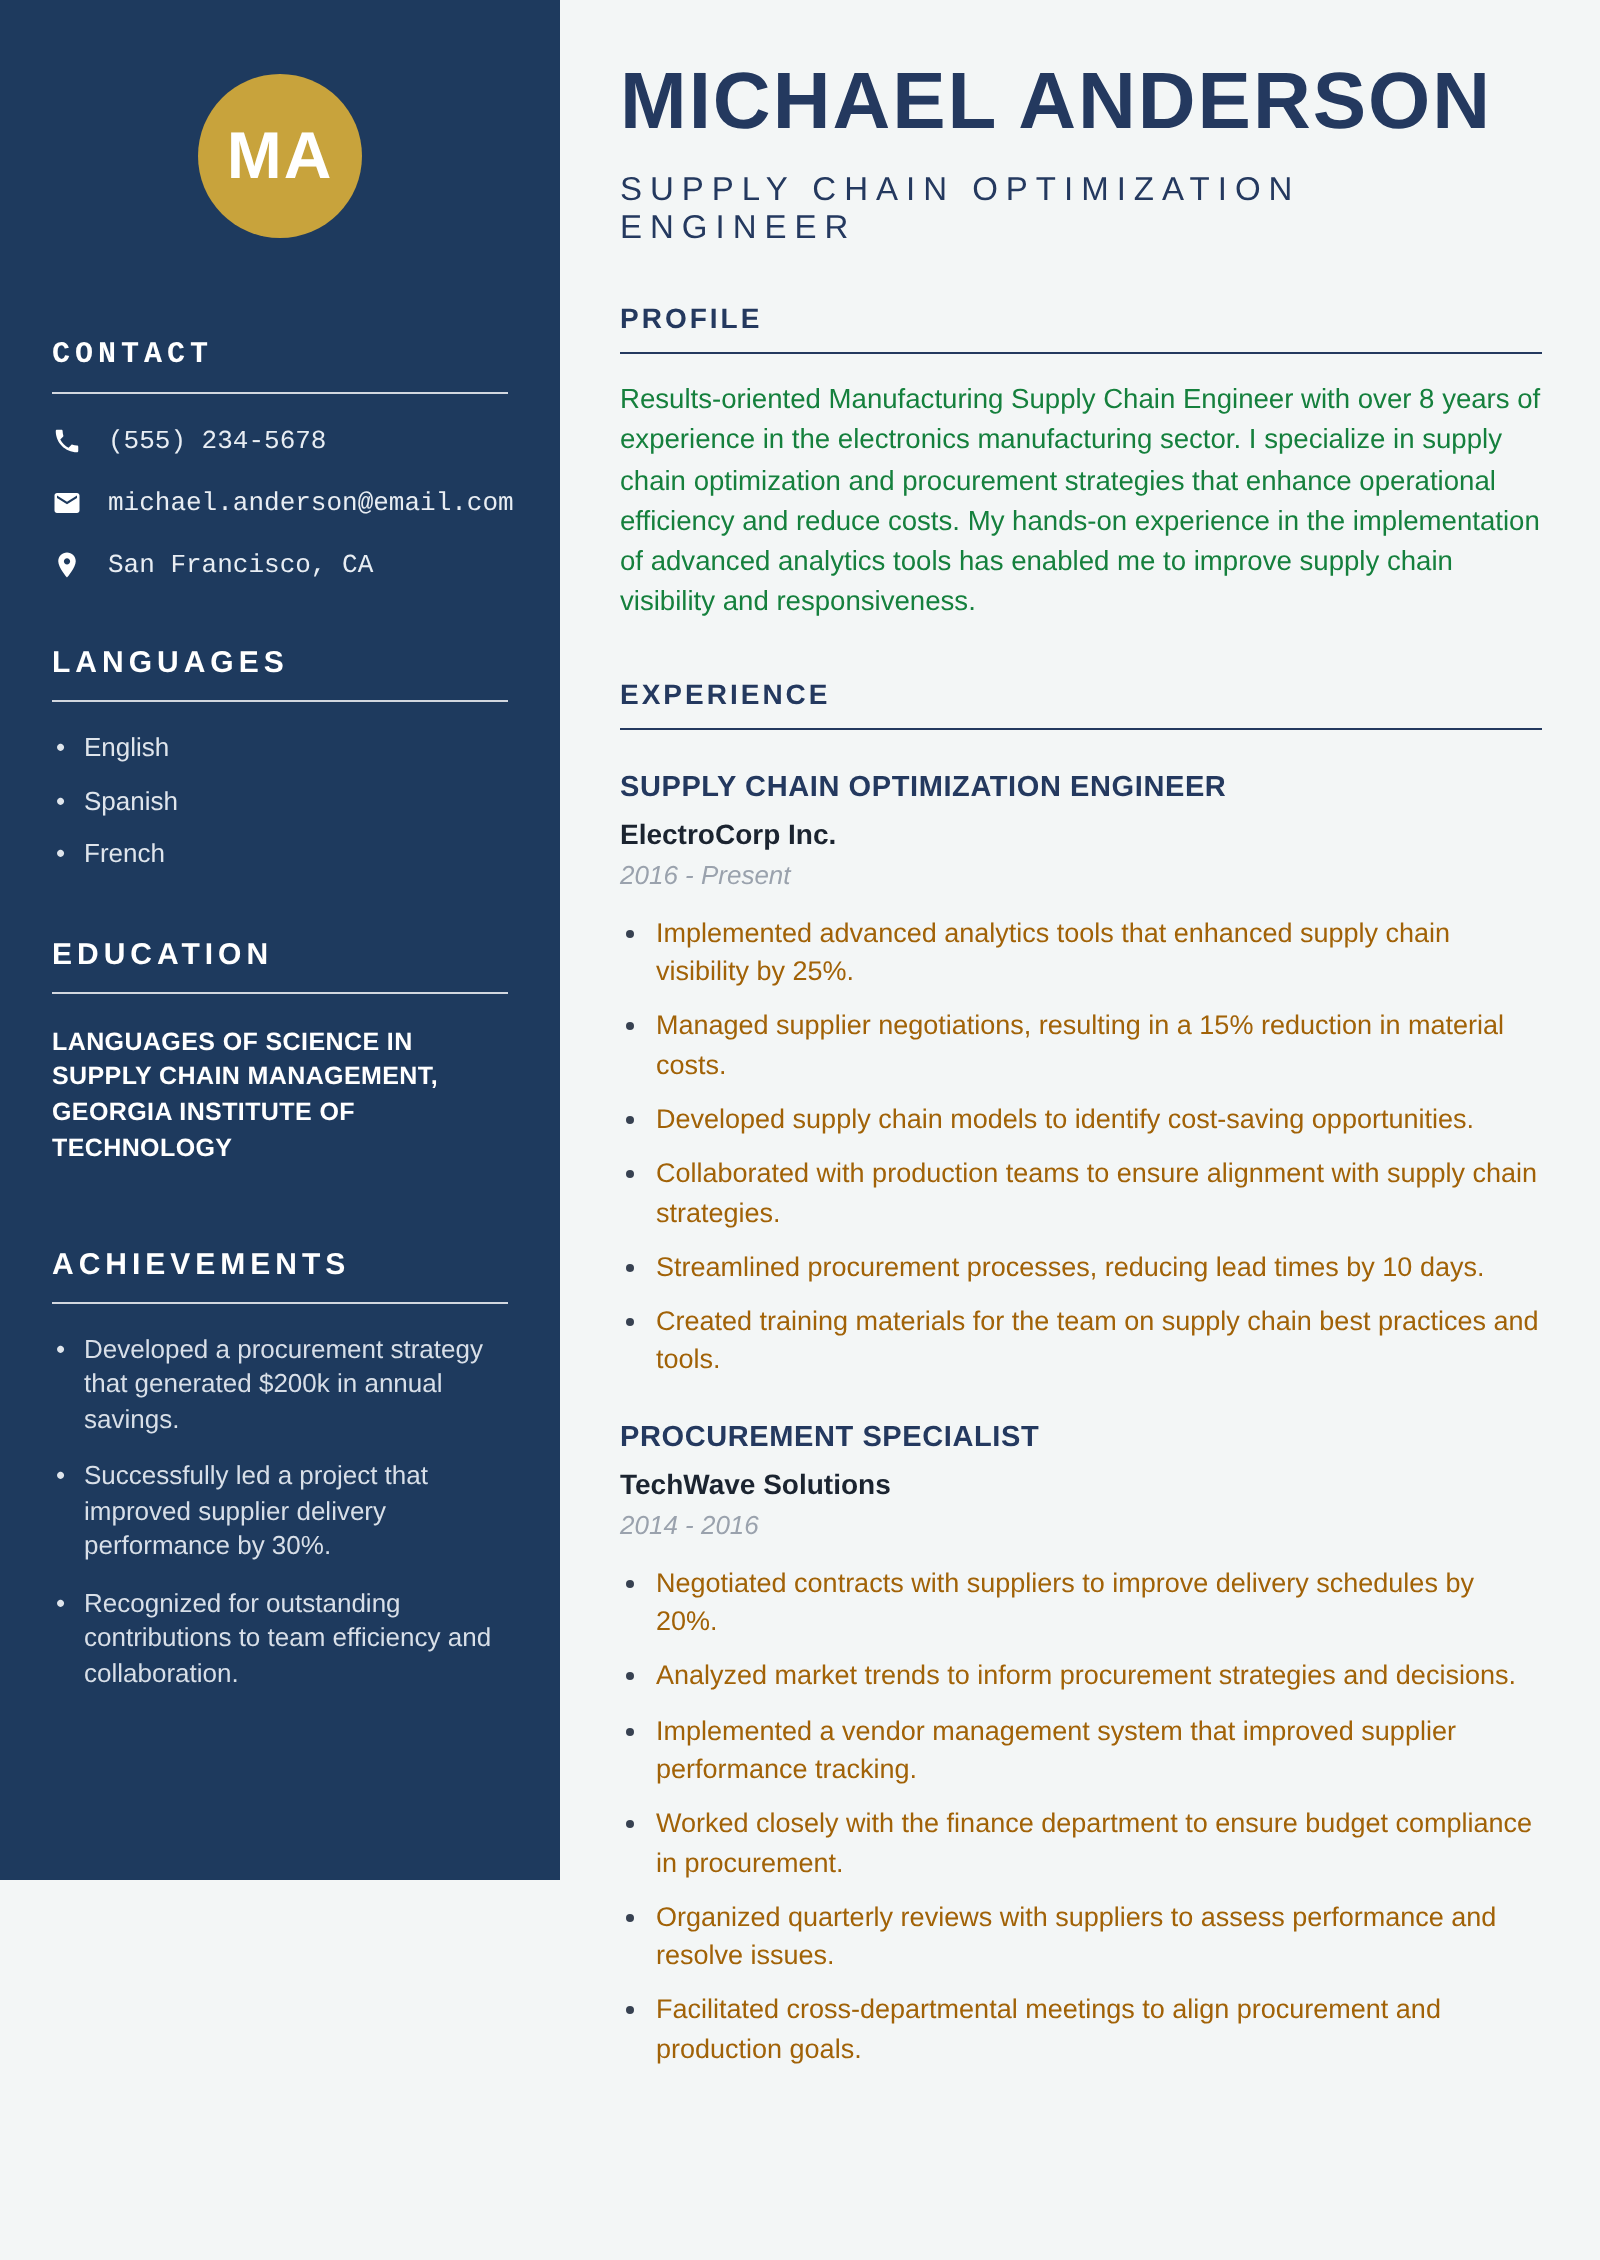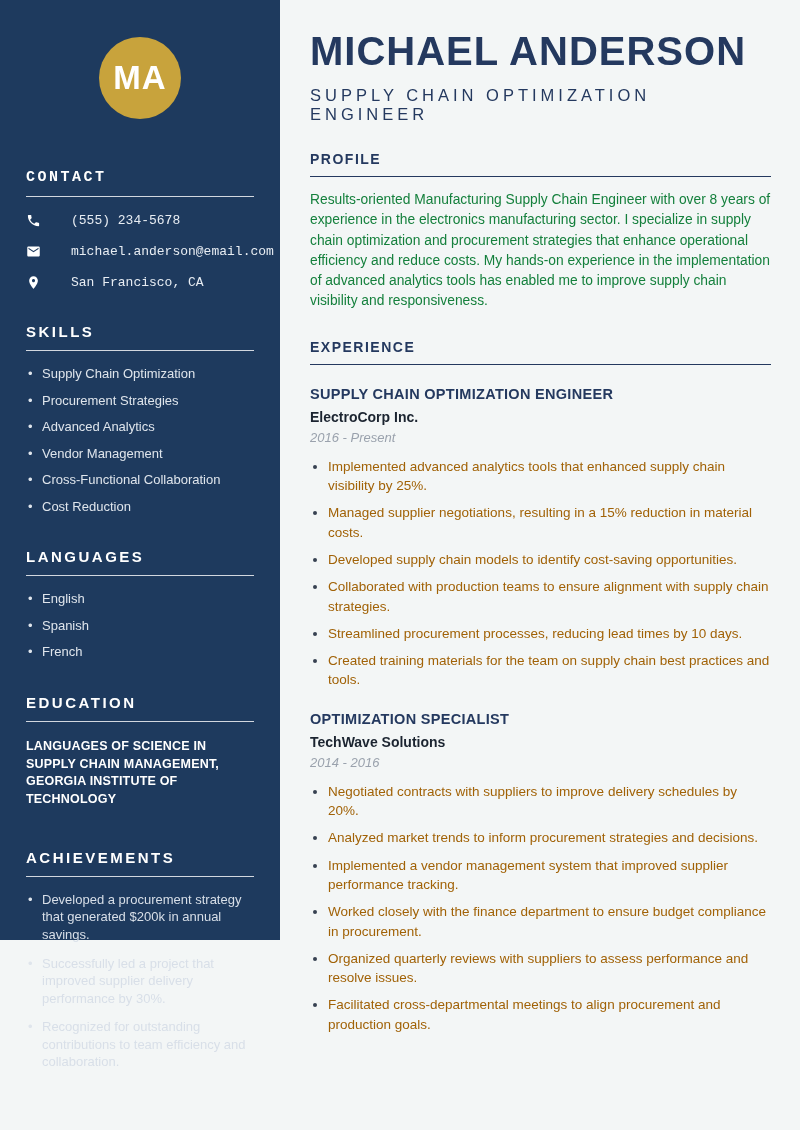--- a/index.html
+++ b/index.html
@@ -39,21 +39,21 @@
     font-size: 15px;
     font-weight: 700;
     letter-spacing: 2.5px;
     color: #ffffff;
     padding-bottom: 10px;
     border-bottom: 1px solid rgba(255,255,255,0.8);
   }
   .contact-row {
     display: flex;
     align-items: center;
-    gap: 30px;
+    gap: 13px;
     margin-top: 16px;
     font-size: 13px;
     color: #e8edf3;
   }
   .contact-row svg { flex: 0 0 auto; display: block; }
   .side-list { list-style: none; margin-top: 14px; }
   .side-list li {
     position: relative;
     padding-left: 16px;
     margin-bottom: 9px;
@@ -173,31 +173,20 @@
     <div class="contact-row">
       <span>
         <svg width="15" height="15" viewBox="0 0 24 24" fill="#ffffff">
             <path d="M12 2C8.13 2 5 5.13 5 9c0 5.25 7 13 7 13s7-7.75 7-13c0-3.87-3.13-7-7-7zm0 9.5c-1.38 0-2.5-1.12-2.5-2.5s1.12-2.5 2.5-2.5 2.5 1.12 2.5 2.5-1.12 2.5-2.5 2.5z"></path>
           </svg>
       </span>
       <span>San Francisco, CA</span>
     </div>
   </section>
 
-  <section class="side-section">
-    <h2 class="side-h">SKILLS</h2>
-    <ul class="side-list">
-      <li>Supply Chain Optimization</li>
-      <li>Procurement Strategies</li>
-      <li>Advanced Analytics</li>
-      <li>Vendor Management</li>
-      <li>Cross-Functional Collaboration</li>
-      <li>Cost Reduction</li>
-    </ul>
-  </section>
 
   <section class="side-section">
     <h2 class="side-h">LANGUAGES</h2>
     <ul class="side-list">
       <li>English</li>
       <li>Spanish</li>
       <li>French</li>
     </ul>
   </section>
 
@@ -236,21 +225,21 @@
         <li>Implemented advanced analytics tools that enhanced supply chain visibility by 25%.</li>
         <li>Managed supplier negotiations, resulting in a 15% reduction in material costs.</li>
         <li>Developed supply chain models to identify cost-saving opportunities.</li>
         <li>Collaborated with production teams to ensure alignment with supply chain strategies.</li>
         <li>Streamlined procurement processes, reducing lead times by 10 days.</li>
         <li>Created training materials for the team on supply chain best practices and tools.</li>
       </ul>
     </div>
 
     <div class="job">
-      <h3 class="job-title">OPTIMIZATION SPECIALIST</h3>
+      <h3 class="job-title">PROCUREMENT SPECIALIST</h3>
       <div class="job-company">TechWave Solutions</div>
       <div class="job-dates">2014 - 2016</div>
       <ul class="job-bullets">
         <li>Negotiated contracts with suppliers to improve delivery schedules by 20%.</li>
         <li>Analyzed market trends to inform procurement strategies and decisions.</li>
         <li>Implemented a vendor management system that improved supplier performance tracking.</li>
         <li>Worked closely with the finance department to ensure budget compliance in procurement.</li>
         <li>Organized quarterly reviews with suppliers to assess performance and resolve issues.</li>
         <li>Facilitated cross-departmental meetings to align procurement and production goals.</li>
       </ul>

